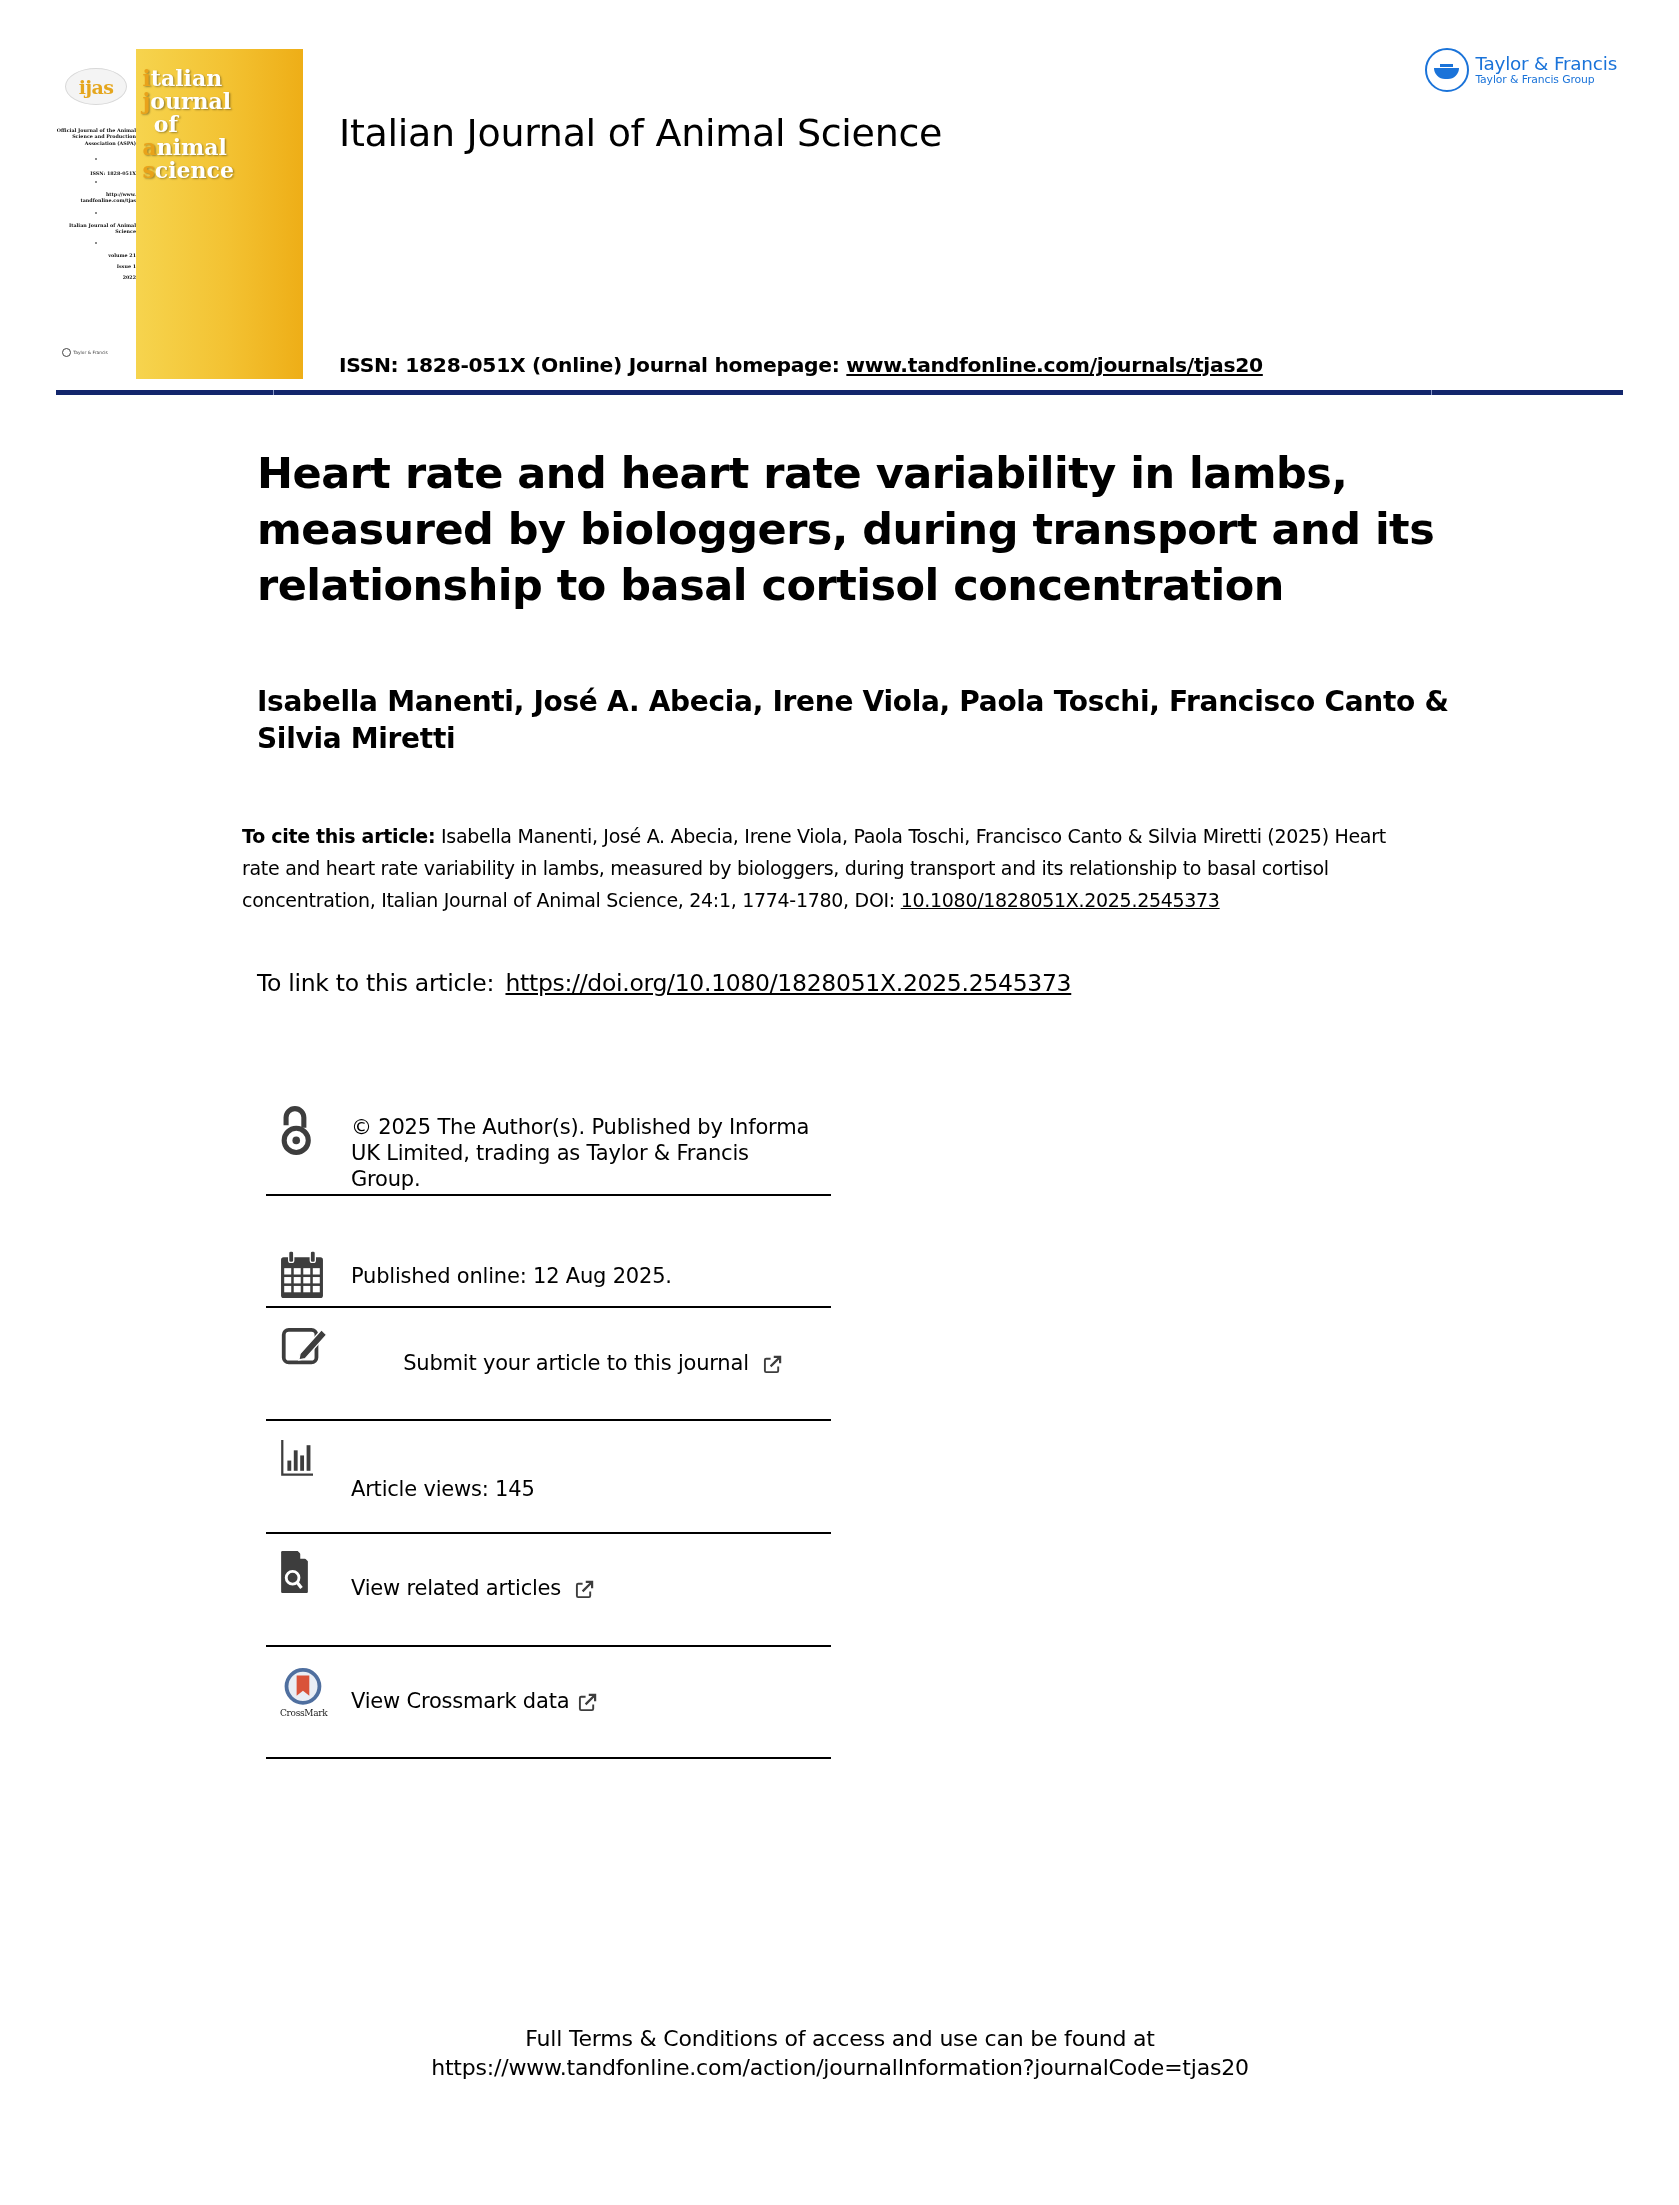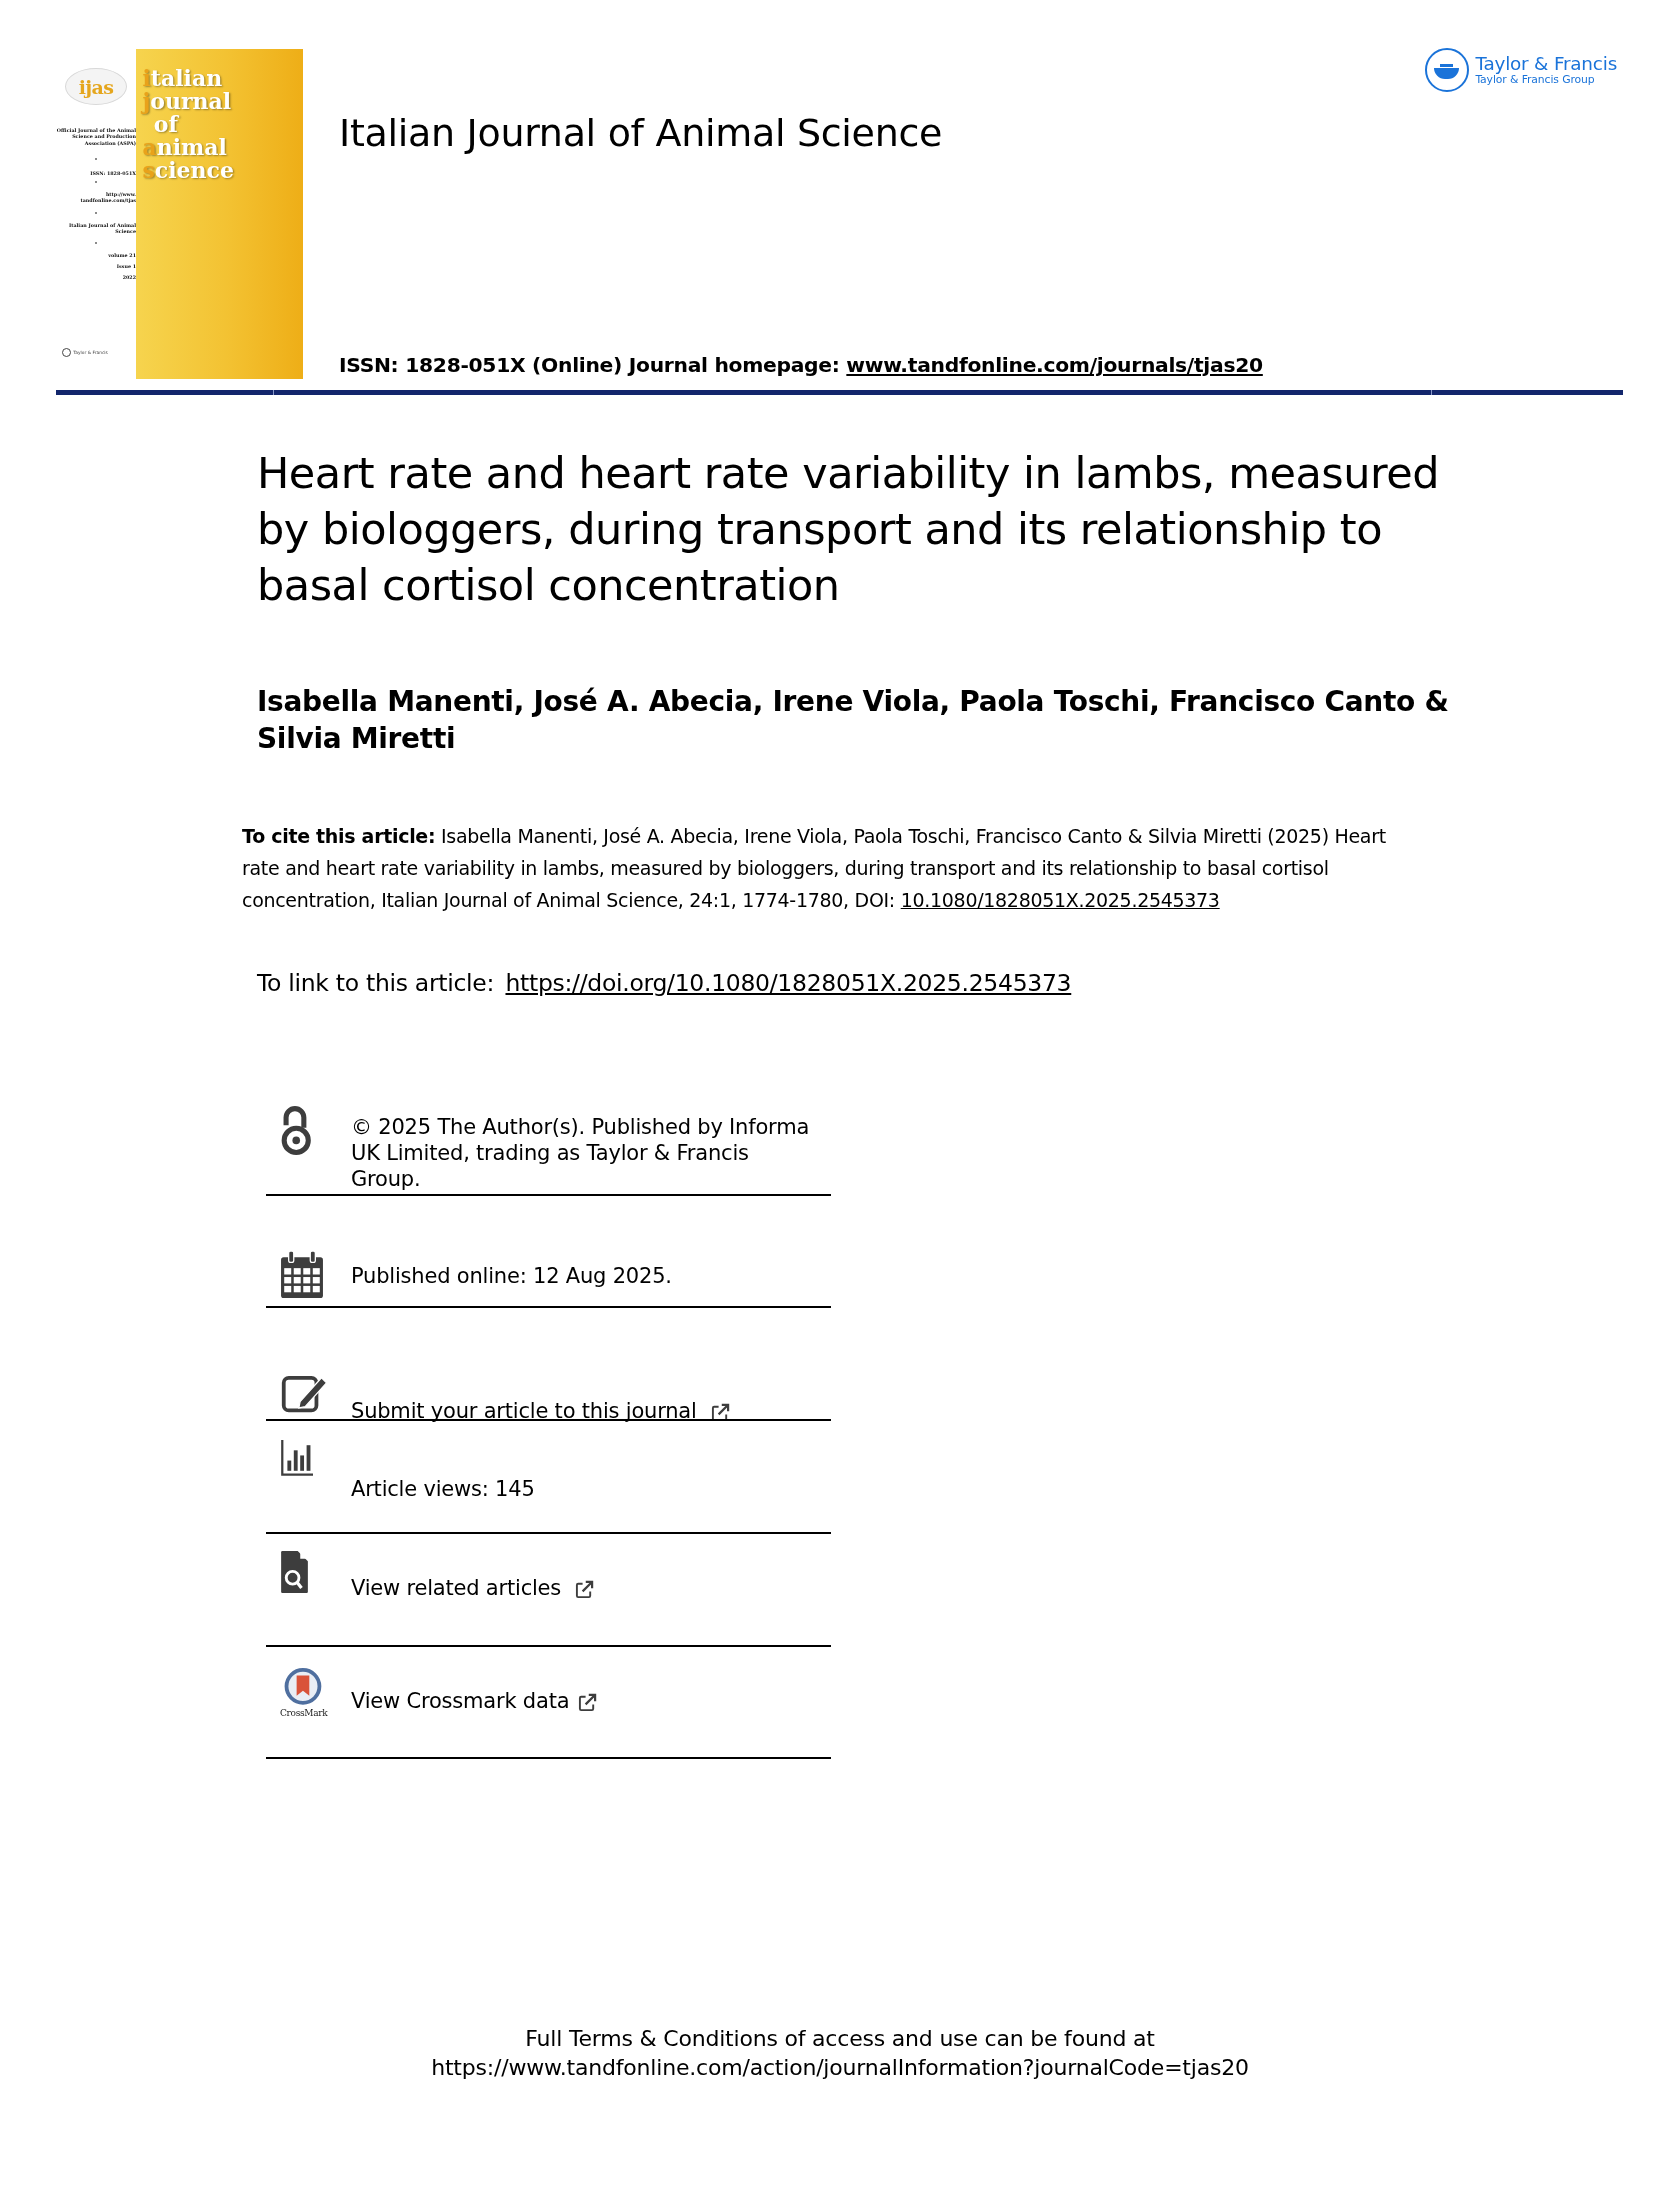--- a/index.html
+++ b/index.html
@@ -32,21 +32,21 @@
     .tf-circle { width: 44px; height: 44px; border: 2.5px solid #1a73d9; border-radius: 50%; position: relative; }
     .tf-lamp { position: absolute; left: 7px; top: 18px; width: 25.4px; height: 11.4px; background: #1a73d9; border-radius: 0 0 14px 14px; }
     .tf-lamp::before { content: ""; position: absolute; left: 6.4px; top: -3.8px; width: 12.7px; height: 3.2px; background: #1a73d9; }
     .tf-text1 { font-size: 18.4px; line-height: 20.3px; letter-spacing: -0.2px; }
     .tf-text2 { font-size: 10.8px; line-height: 12.7px; letter-spacing: -0.1px; }
 
     .nav-bar { left: 56px; top: 390px; width: 1567px; height: 5.1px; background: #13266c; }
     .nav-bar .sep { position: absolute; top: 0; width: 1.3px; height: 5.1px; background: #8898c8; }
 
     
-    .article-title { left: 257px; top: 445px; width: 1207px; font-weight: normal; font-size: 43px; line-height: 56px; letter-spacing: -0.5px; }
+    .article-title { left: 257px; top: 445px; width: 1207px; font-weight: bold; font-size: 43px; line-height: 56px; letter-spacing: -0.5px; }
     .authors { left: 257px; top: 683px; width: 1207px; font-weight: bold; font-size: 28px; line-height: 37px; letter-spacing: -0.3px; }
     .cite { left: 242px; top: 820px; width: 1163px; font-size: 19px; line-height: 32px; letter-spacing: -0.3px; }
     .cite b { font-weight: bold; }
     .cite a, .link-line a { color: #000; text-decoration: underline; }
     .link-line { left: 257px; top: 967px; width: 1207px; font-size: 23.5px; line-height: 32px; letter-spacing: -0.3px; }
     .link-line b { font-weight: normal; margin-right: 11.4px; }
 
     
     .info-row { position: absolute; left: 266px; width: 565px; }
     .info-divider { position: absolute; left: 266px; width: 565px; height: 1.9px; background: #000; }
@@ -153,21 +153,21 @@
       <rect x="5" y="55" width="11" height="10"></rect>
         <rect x="20" y="55" width="11" height="10"></rect>
         <rect x="35" y="55" width="11" height="10"></rect>
         <rect x="50" y="55" width="11" height="10"></rect>
     </g>
   </svg>
   <div class="info-text" style="top:29px;">Published online: 12 Aug 2025.</div>
 </div>
 <div class="info-divider" style="top:1306px;"></div>
 
-<div class="info-row" style="top:1356px; height:142px;">
+<div class="info-row" style="top:1308px; height:142px;text-align:center;">
   <svg class="info-icon" style="top:18.4px; left:15.3px; width:47px; height:39px;" viewBox="0 0 74 62">
     <rect x="4" y="6" width="52" height="52" rx="8" fill="none" stroke="#3d3d3d" stroke-width="6"></rect>
     <path d="M30 44 L64 6 L72 14 L38 52 L28 54 Z" fill="#3d3d3d" stroke="#fff" stroke-width="2"></path>
   </svg>
   <span class="info-text" style="top:42px;">
     <span>Submit your article to this journal</span>
     <svg class="ext-icon" viewBox="0 0 30 30">
       <path d="M12 6 H5 A2 2 0 0 0 3 8 V25 A2 2 0 0 0 5 27 H22 A2 2 0 0 0 24 25 V18" fill="none" stroke="#3d3d3d" stroke-width="3"></path>
       <path d="M12 18 L26 4 M17 3 H27 V13" fill="none" stroke="#3d3d3d" stroke-width="3.5"></path>
     </svg>

